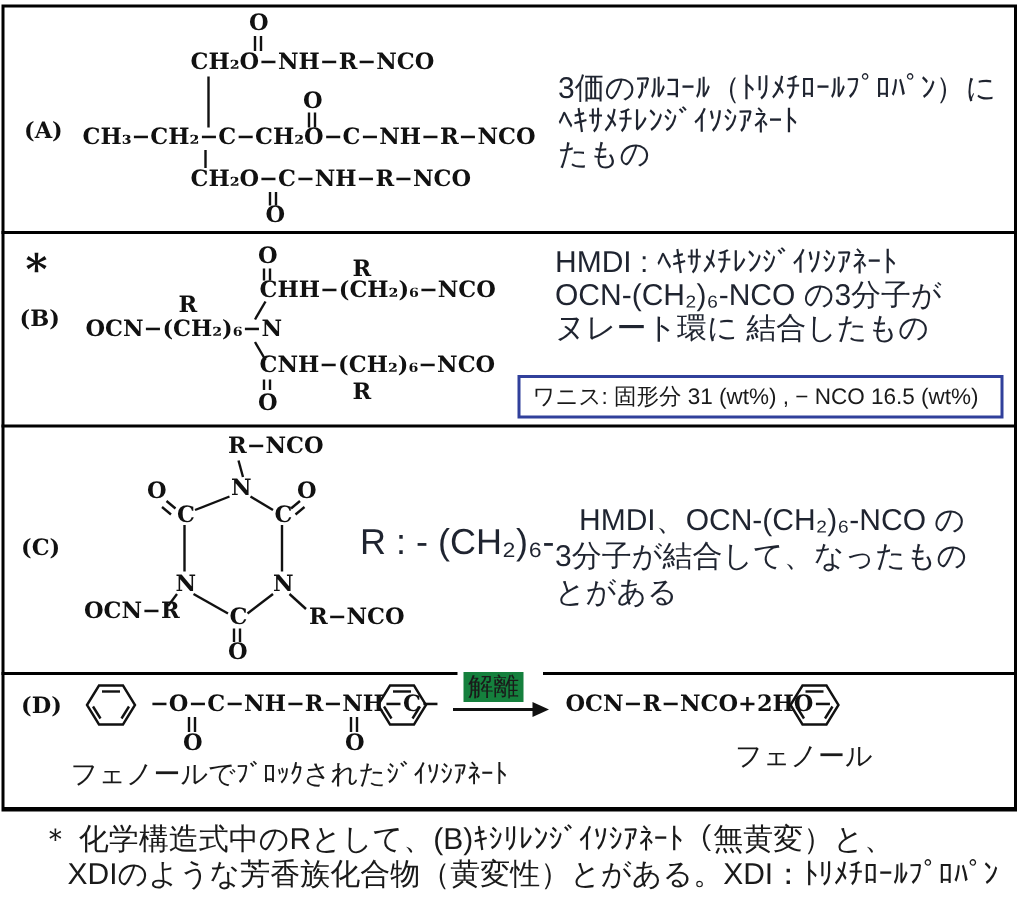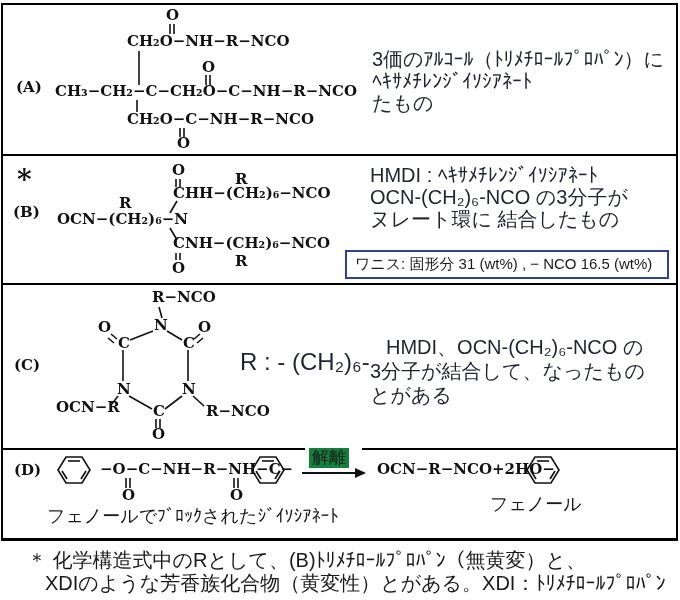--- a/index.html
+++ b/index.html
@@ -166,14 +166,14 @@
 
 <span class="label" style="left:14px;top:463px">(D)</span>
 <span class="fm" style="left:100px;top:462px">−O−C−NH−R−NH−C−</span>
 <span class="fm" style="left:122px;top:488px">O</span>
 <span class="fm" style="left:230px;top:488px">O</span>
 <span class="scan-jp" style="left:309px;top:448px;font-size:17px;background:#15803d;padding:0 3px">解離</span>
 <span class="fm" style="left:377px;top:462px">OCN−R−NCO+2HO−</span>
 <span class="scan-jp" style="left:47px;top:506px">フェノールでﾌﾞﾛｯｸされたｼﾞｲｿｼｱﾈｰﾄ</span>
 <span class="scan-jp" style="left:490px;top:494px">フェノール</span>
 
-<span class="jp" style="left:27px;top:549px;color:var(--scan_text,#1a1a1a)">＊ 化学構造式中のRとして、(B)ﾄﾘﾒﾁﾛｰﾙﾌﾟﾛﾊﾟﾝ（無黄変）と、</span>
+<span class="jp" style="left:27px;top:549px;color:var(--scan_text,#1a1a1a)">＊ 化学構造式中のRとして、(B)ｷｼﾘﾚﾝｼﾞｲｿｼｱﾈｰﾄ（無黄変）と、</span>
 <span class="jp" style="left:45px;top:572px;color:var(--scan_text,#1a1a1a)">XDIのような芳香族化合物（黄変性）とがある。XDI：ﾄﾘﾒﾁﾛｰﾙﾌﾟﾛﾊﾟﾝ</span>
 
 </body></html>

